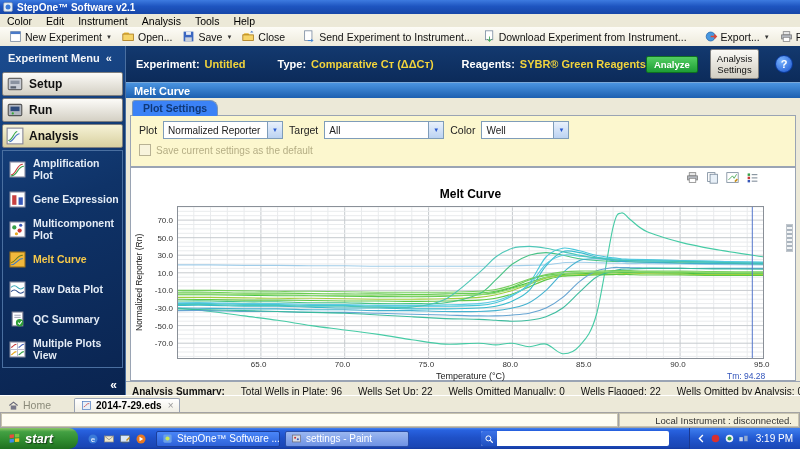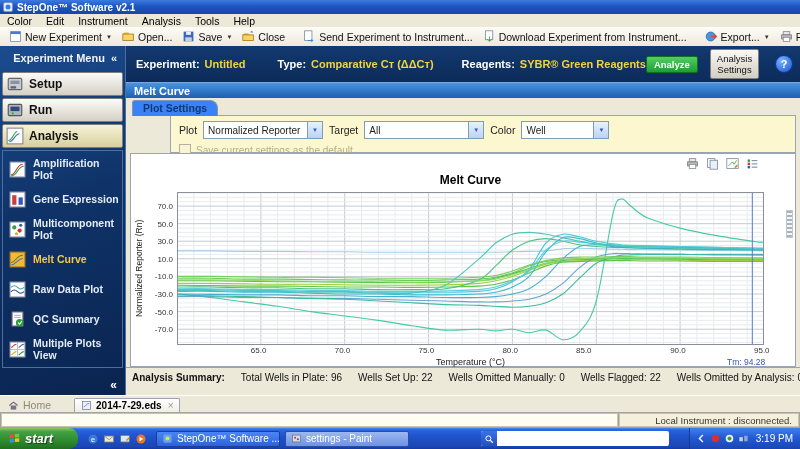--- a/index.html
+++ b/index.html
@@ -20,21 +20,21 @@
     display:flex;align-items:center;padding-left:4px;font-size:10.5px;color:#111;}
   .tool-btn{display:flex;align-items:center;gap:3px;padding:1px 5px;white-space:nowrap;}
   .tool-sep{width:1px;height:13px;background:#C0BCAC;margin:0 4px;}
   .dd{font-size:6px;color:#333;margin-left:1px;}
   .icn{display:inline-flex;width:13px;height:13px;flex:none;}
   .icn svg{width:100%;height:100%;}
 
   
   .sidebar{position:absolute;top:46px;left:0;width:125px;height:349px;
     background:linear-gradient(160deg,#1B4C90 0%,#0F3368 45%,#0A2450 100%);}
-  .sidebar-header{height:24px;display:flex;align-items:center;justify-content:flex-end;
+  .sidebar-header{height:24px;display:flex;align-items:center;
     gap:6px;padding:0 8px;color:#F2F4F8;font-weight:bold;font-size:11px;}
   .side-btn{height:22px;margin:2px 2px;background:linear-gradient(#FCFBF8,#D4D0C4);
     border:1px solid #7E7E7E;border-radius:2px;display:flex;align-items:center;gap:5px;
     padding-left:3px;font-weight:bold;font-size:12px;color:#111;}
   .side-btn .icn{width:18px;height:18px;}
   .side-btn.selected{background:linear-gradient(#F6F2D6,#D8D0A0);}
   .side-panel{margin:0 2px;border:1px solid #4A6FA0;padding:3px 0;}
   .side-item{height:30px;display:flex;align-items:center;gap:7px;padding-left:6px;
     color:#E4ECF6;font-weight:bold;font-size:10.5px;}
   .side-item .icn{width:17px;height:17px;}
@@ -58,21 +58,21 @@
     background:radial-gradient(circle at 35% 30%,#7AB4FF,#1A55D0);
     border:1px solid #0A3A9A;color:#fff;font-weight:bold;font-size:11px;
     display:flex;align-items:center;justify-content:center;}
   .melt-header{height:15px;background:linear-gradient(180deg,#4A94E0,#1C5FB0);
     border-top:1px solid #7AA8D8;color:#fff;font-weight:bold;font-size:11px;
     display:flex;align-items:center;padding-left:8px;}
   .settings-area{padding:1px 4px 0;}
   .ps-tab{display:inline-block;background:#3b82f6;border:1px solid #7A96B8;border-bottom:none;
     border-radius:3px 8px 0 0;padding:1px 10px 2px;font-weight:bold;color:#0F3878;
     font-size:10.5px;position:relative;top:1px;margin-left:2px;}
-  .yellow-box{background:#FCF7CE;border:1px solid #9AA4B4;padding:5px 8px 4px;height:38px;box-sizing:border-box;margin-left:40px;}
+  .yellow-box{background:#FCF7CE;border:1px solid #9AA4B4;padding:5px 8px 4px;height:52px;box-sizing:border-box;}
   .ps-row{display:flex;align-items:center;gap:6px;font-size:10.5px;color:#222;}
   .select{display:flex;align-items:center;border:1px solid #7F9DB9;background:#fff;height:16px;}
   .select .val{padding:0 4px;font-size:10px;white-space:nowrap;overflow:hidden;}
   .select .btn{width:14px;align-self:stretch;border-left:1px solid #7F9DB9;flex:none;
     background:linear-gradient(#E9F1FC,#BCD3F2);display:flex;align-items:center;justify-content:center;
     color:#2A5AD0;font-size:6px;}
   .w1{width:118px;} .w2{width:118px;} .w3{width:86px;}
   .checkbox-row{margin-top:5px;display:flex;gap:5px;align-items:center;color:#B5AE85;font-size:10px;}
   .checkbox{width:10px;height:10px;border:1px solid #B8B294;background:#F8F4DC;flex:none;}
 

